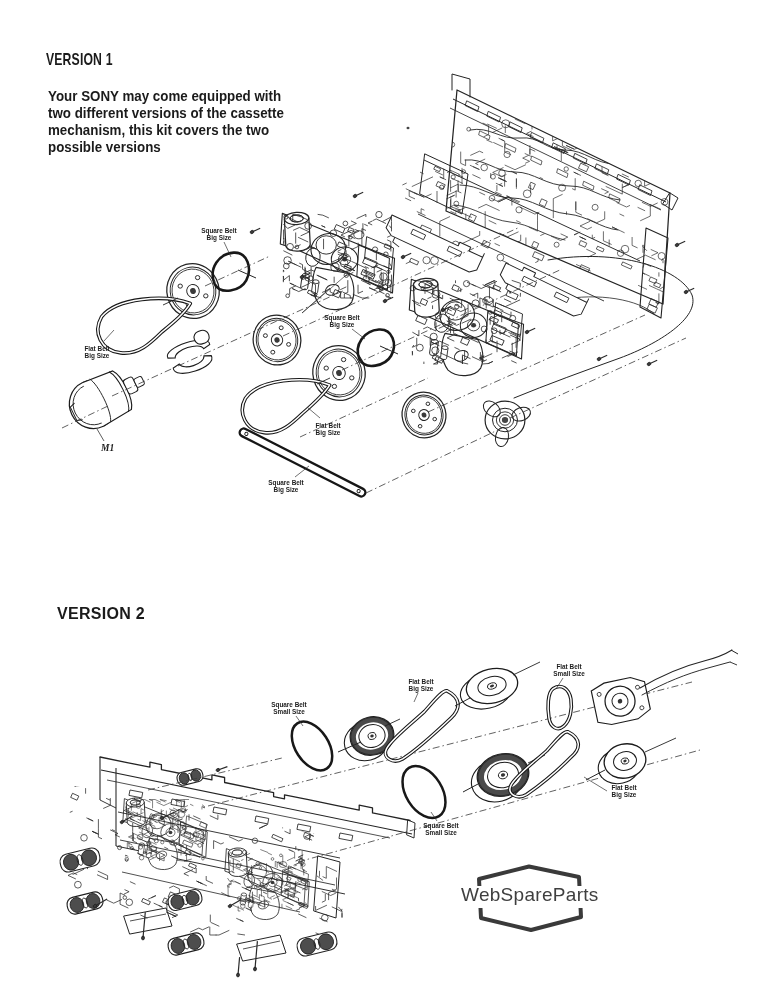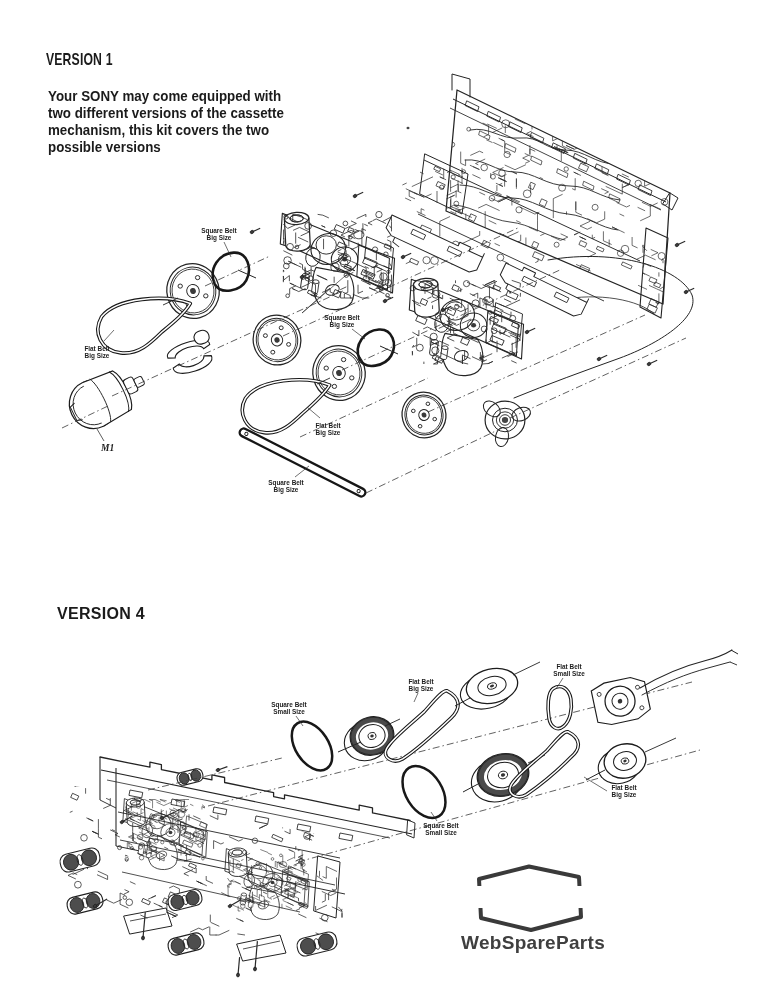--- a/index.html
+++ b/index.html
@@ -1,18 +1,18 @@
 <!DOCTYPE html>
 <html><head><meta charset="utf-8"><style>
 html,body{margin:0;padding:0;background:#ffffff;}
 #page{position:relative;width:759px;height:996px;background:#fff;overflow:hidden;font-family:"Liberation Sans",sans-serif;color:#1b1b1b;}
 .h1{position:absolute;left:46px;top:50px;font-size:17px;font-weight:bold;letter-spacing:0.2px;transform:scaleX(0.72);transform-origin:0 0;white-space:nowrap;}
 .para{position:absolute;left:48px;top:87px;font-size:15px;font-weight:bold;line-height:17px;transform:scaleX(0.89);transform-origin:0 0;white-space:nowrap;}
 .h2{position:absolute;left:57px;top:605px;font-size:16px;font-weight:bold;letter-spacing:0.3px;white-space:nowrap;}
-.wsp{position:absolute;top:884px;left:461px;font-size:19px;font-weight:bold;color:#3f3f3f;letter-spacing:0.3px;white-space:nowrap;margin-top:48px;}
+.wsp{position:absolute;top:884px;left:461px;font-size:19px;font-weight:normal;color:#3f3f3f;letter-spacing:0.3px;white-space:nowrap;}
 .url{position:absolute;top:934px;left:427px;font-size:16px;font-weight:bold;color:#111;letter-spacing:1.15px;white-space:nowrap;}
 </style></head><body>
 <div id="page">
 <svg width="759" height="996" viewBox="0 0 759 996">
 <defs>
 <clipPath id="pnl">
           <polygon points="457,90 670,193 663,304 446,211"></polygon>
         </clipPath>
 <clipPath id="bnd">
           <polygon points="60,783 345,840 345,968 60,912"></polygon>
@@ -1266,15 +1266,15 @@
 <text x="441" y="835.4" font-size="6.4" font-weight="bold" fill="#1d1d1d" text-anchor="middle" font-family="Liberation Sans, sans-serif">Small Size</text>
 <line x1="437.0" y1="821.0" x2="431.0" y2="812.0" stroke="#333" stroke-width="0.7" stroke-linecap="butt"></line>
 <text x="624" y="790.0" font-size="6.4" font-weight="bold" fill="#1d1d1d" text-anchor="middle" font-family="Liberation Sans, sans-serif">Flat Belt</text>
 <text x="624" y="797.4" font-size="6.4" font-weight="bold" fill="#1d1d1d" text-anchor="middle" font-family="Liberation Sans, sans-serif">Big Size</text>
 <line x1="607.0" y1="791.0" x2="584.0" y2="777.0" stroke="#333" stroke-width="0.7" stroke-linecap="butt"></line>
 <polygon points="479,879 529,866.5 579,877 581,917 531,930 481,918" fill="none" stroke="#3a3a3a" stroke-width="4" stroke-linejoin="round"></polygon>
 <rect x="448" y="886" width="170" height="22" fill="#ffffff"></rect>
 </svg>
 <div class="h1">VERSION 1</div>
 <div class="para">Your SONY may come equipped with<br>two different versions of the cassette<br>mechanism, this kit covers the two<br>possible versions</div>
-<div class="h2">VERSION 4</div>
+<div class="h2">VERSION 2</div>
 <div class="wsp">WebSpareParts</div>
 </div>
 
 </body></html>

